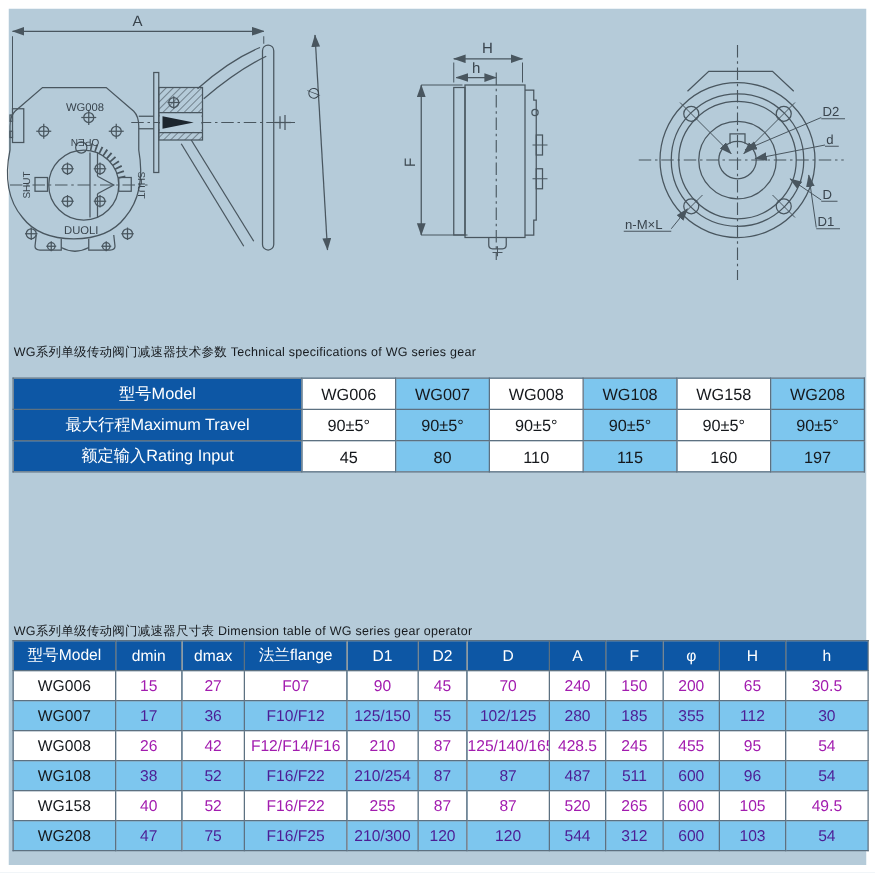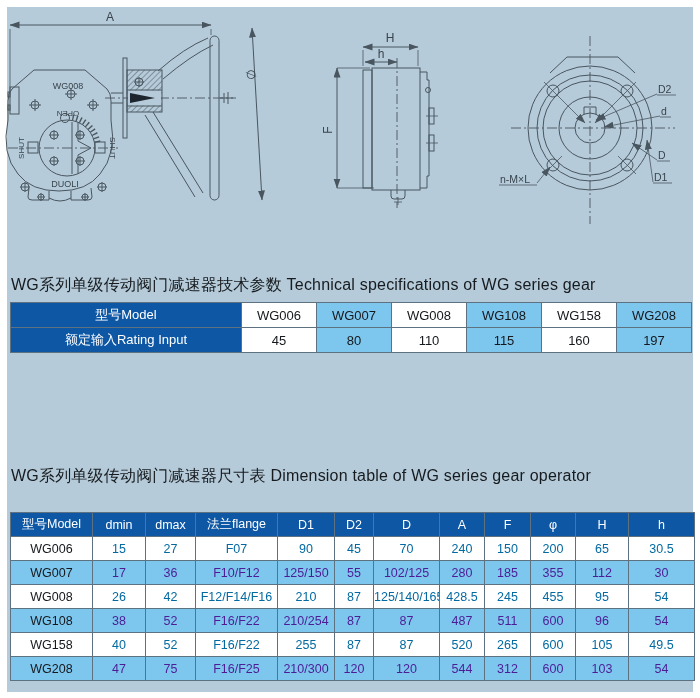--- a/index.html
+++ b/index.html
@@ -1,33 +1,33 @@
 <!DOCTYPE html>
 <html><head>
 <meta charset="utf-8">
 <style>
   html,body{margin:0;padding:0;background:#fff;font-family:"Liberation Sans","DejaVu Sans",sans-serif;}
   .page{position:relative;width:700px;height:698px;background:#ffffff;overflow:hidden;}
   .content{position:absolute;left:7px;top:7px;width:686px;height:685px;background:#b5cbd9;}
 
-  .heading{position:absolute;font-size:16px;color:#171b1f;white-space:nowrap;letter-spacing:.2px;}
+  .heading{position:absolute;font-size:10px;color:#171b1f;white-space:nowrap;letter-spacing:.2px;}
   #h1{left:4px;top:268px;}
-  #h2{left:4px;top:459px;}
+  #h2{left:4px;top:491px;}
 
   table{position:absolute;border-collapse:collapse;table-layout:fixed;}
   th,td{border:1px solid #5d7181;text-align:center;vertical-align:middle;font-weight:normal;padding:0;overflow:hidden;white-space:nowrap;}
   #spec-table{left:3px;top:295px;width:681px;font-size:13px;}
   #spec-table th,#spec-table td{height:24px;}
   #dim-table{left:3px;top:505px;width:682px;font-size:12.5px;}
   #dim-table th,#dim-table td{height:23px;}
   .c-lbl{background:#0d57a5;color:#ffffff;}
   .c-white{background:#ffffff;color:#15181c;}
   .c-blue{background:#7dc6ee;color:#15181c;}
   .hd{background:#0d57a5;color:#ffffff;}
-  .r-white td{background:#ffffff;color:#0369a1;}
+  .r-white td{background:#ffffff;color:#a21caf;}
   .r-blue td{background:#7dc6ee;color:#4c1d95;}
   .r-white .modcell,.r-blue .modcell{color:#15181c;}
 
   svg{position:absolute;overflow:visible;}
   svg line,svg path,svg rect,svg circle,svg polyline{stroke:#49565f;fill:none;stroke-width:1;}
   svg .cl{stroke-dasharray:10 3 2 3;stroke-width:.9;}
   svg .ticks{stroke-width:6;stroke-dasharray:1.4 2.6;}
   svg .thin{stroke-width:.8;}
   svg .dark{fill:#1d262e;stroke:none;}
   svg .band{fill:#b5cbd9;stroke:none;}
@@ -263,20 +263,29 @@
       </colgroup>
       <tbody>
           <tr>
             <th class="c-lbl">型号Model</th>
             <th class="c-white">WG006</th>
             <th class="c-blue">WG007</th>
             <th class="c-white">WG008</th>
             <th class="c-blue">WG108</th>
             <th class="c-white">WG158</th>
             <th class="c-blue">WG208</th>
+          </tr>
+          <tr>
+            <td class="c-lbl">最大行程Maximum Travel</td>
+            <td class="c-white">90±5°</td>
+            <td class="c-blue">90±5°</td>
+            <td class="c-white">90±5°</td>
+            <td class="c-blue">90±5°</td>
+            <td class="c-white">90±5°</td>
+            <td class="c-blue">90±5°</td>
           </tr>
           <tr>
             <td class="c-lbl">额定输入Rating Input</td>
             <td class="c-white">45</td>
             <td class="c-blue">80</td>
             <td class="c-white">110</td>
             <td class="c-blue">115</td>
             <td class="c-white">160</td>
             <td class="c-blue">197</td>
           </tr>

